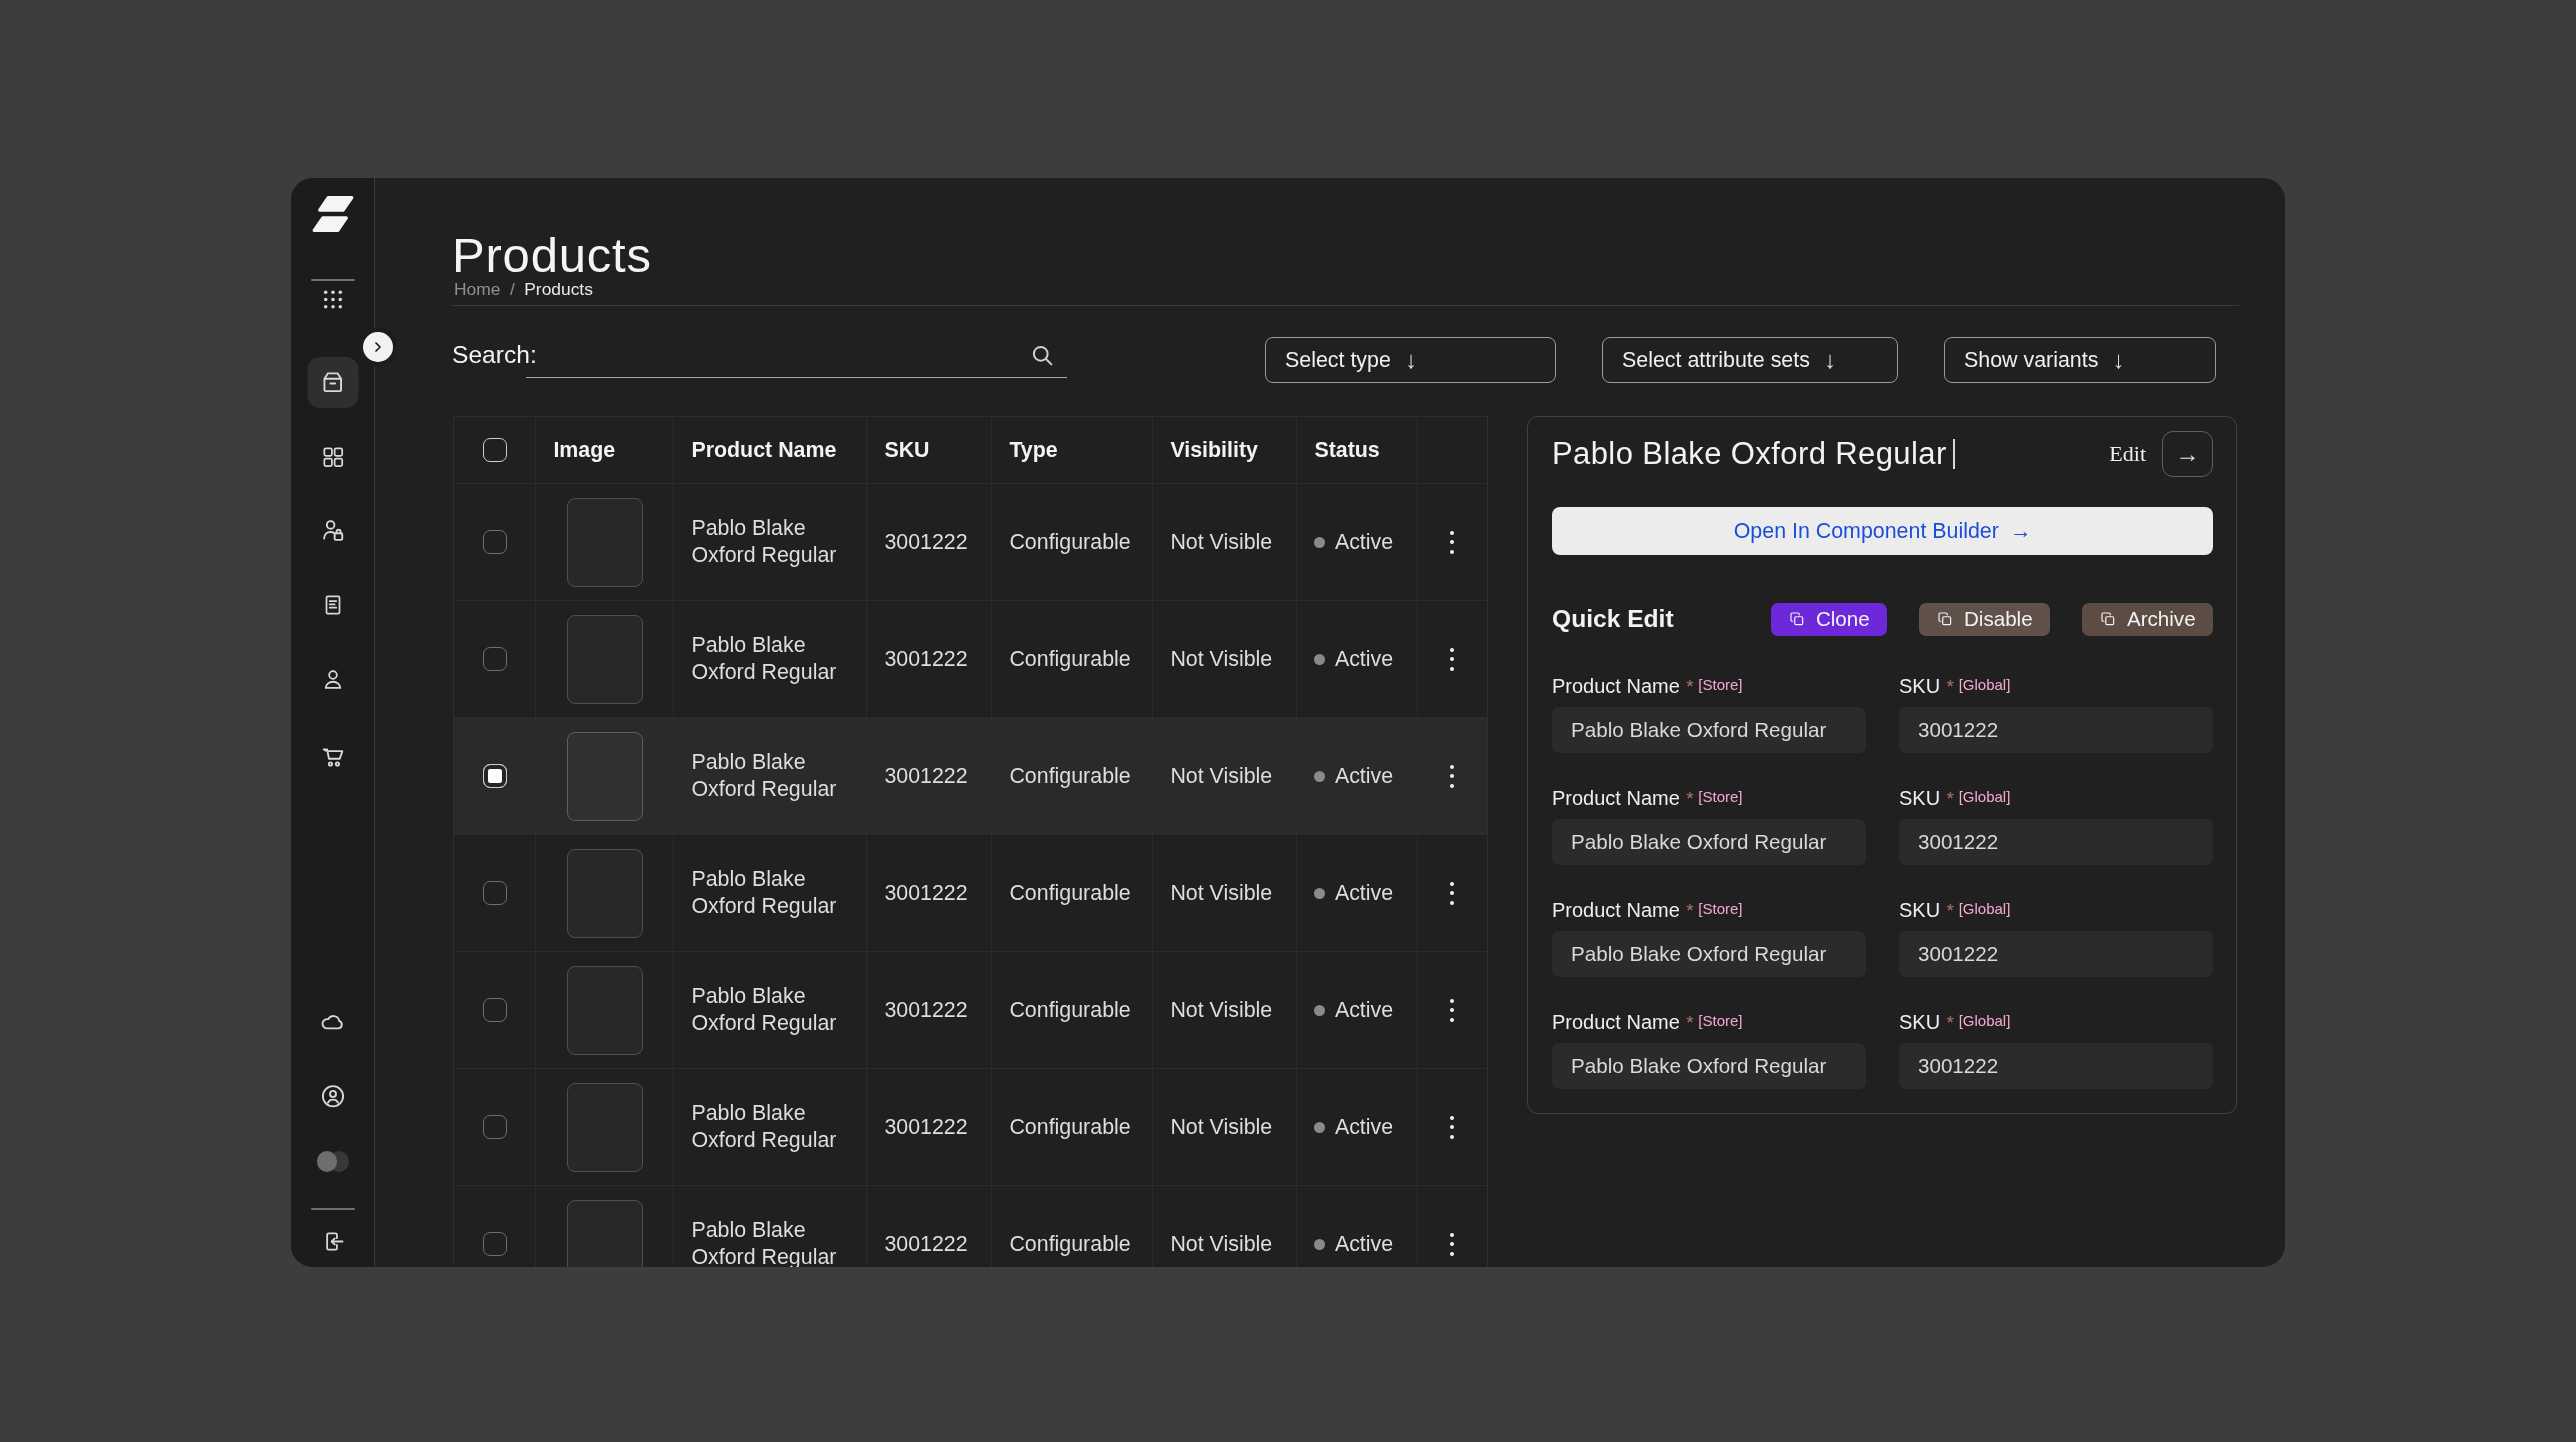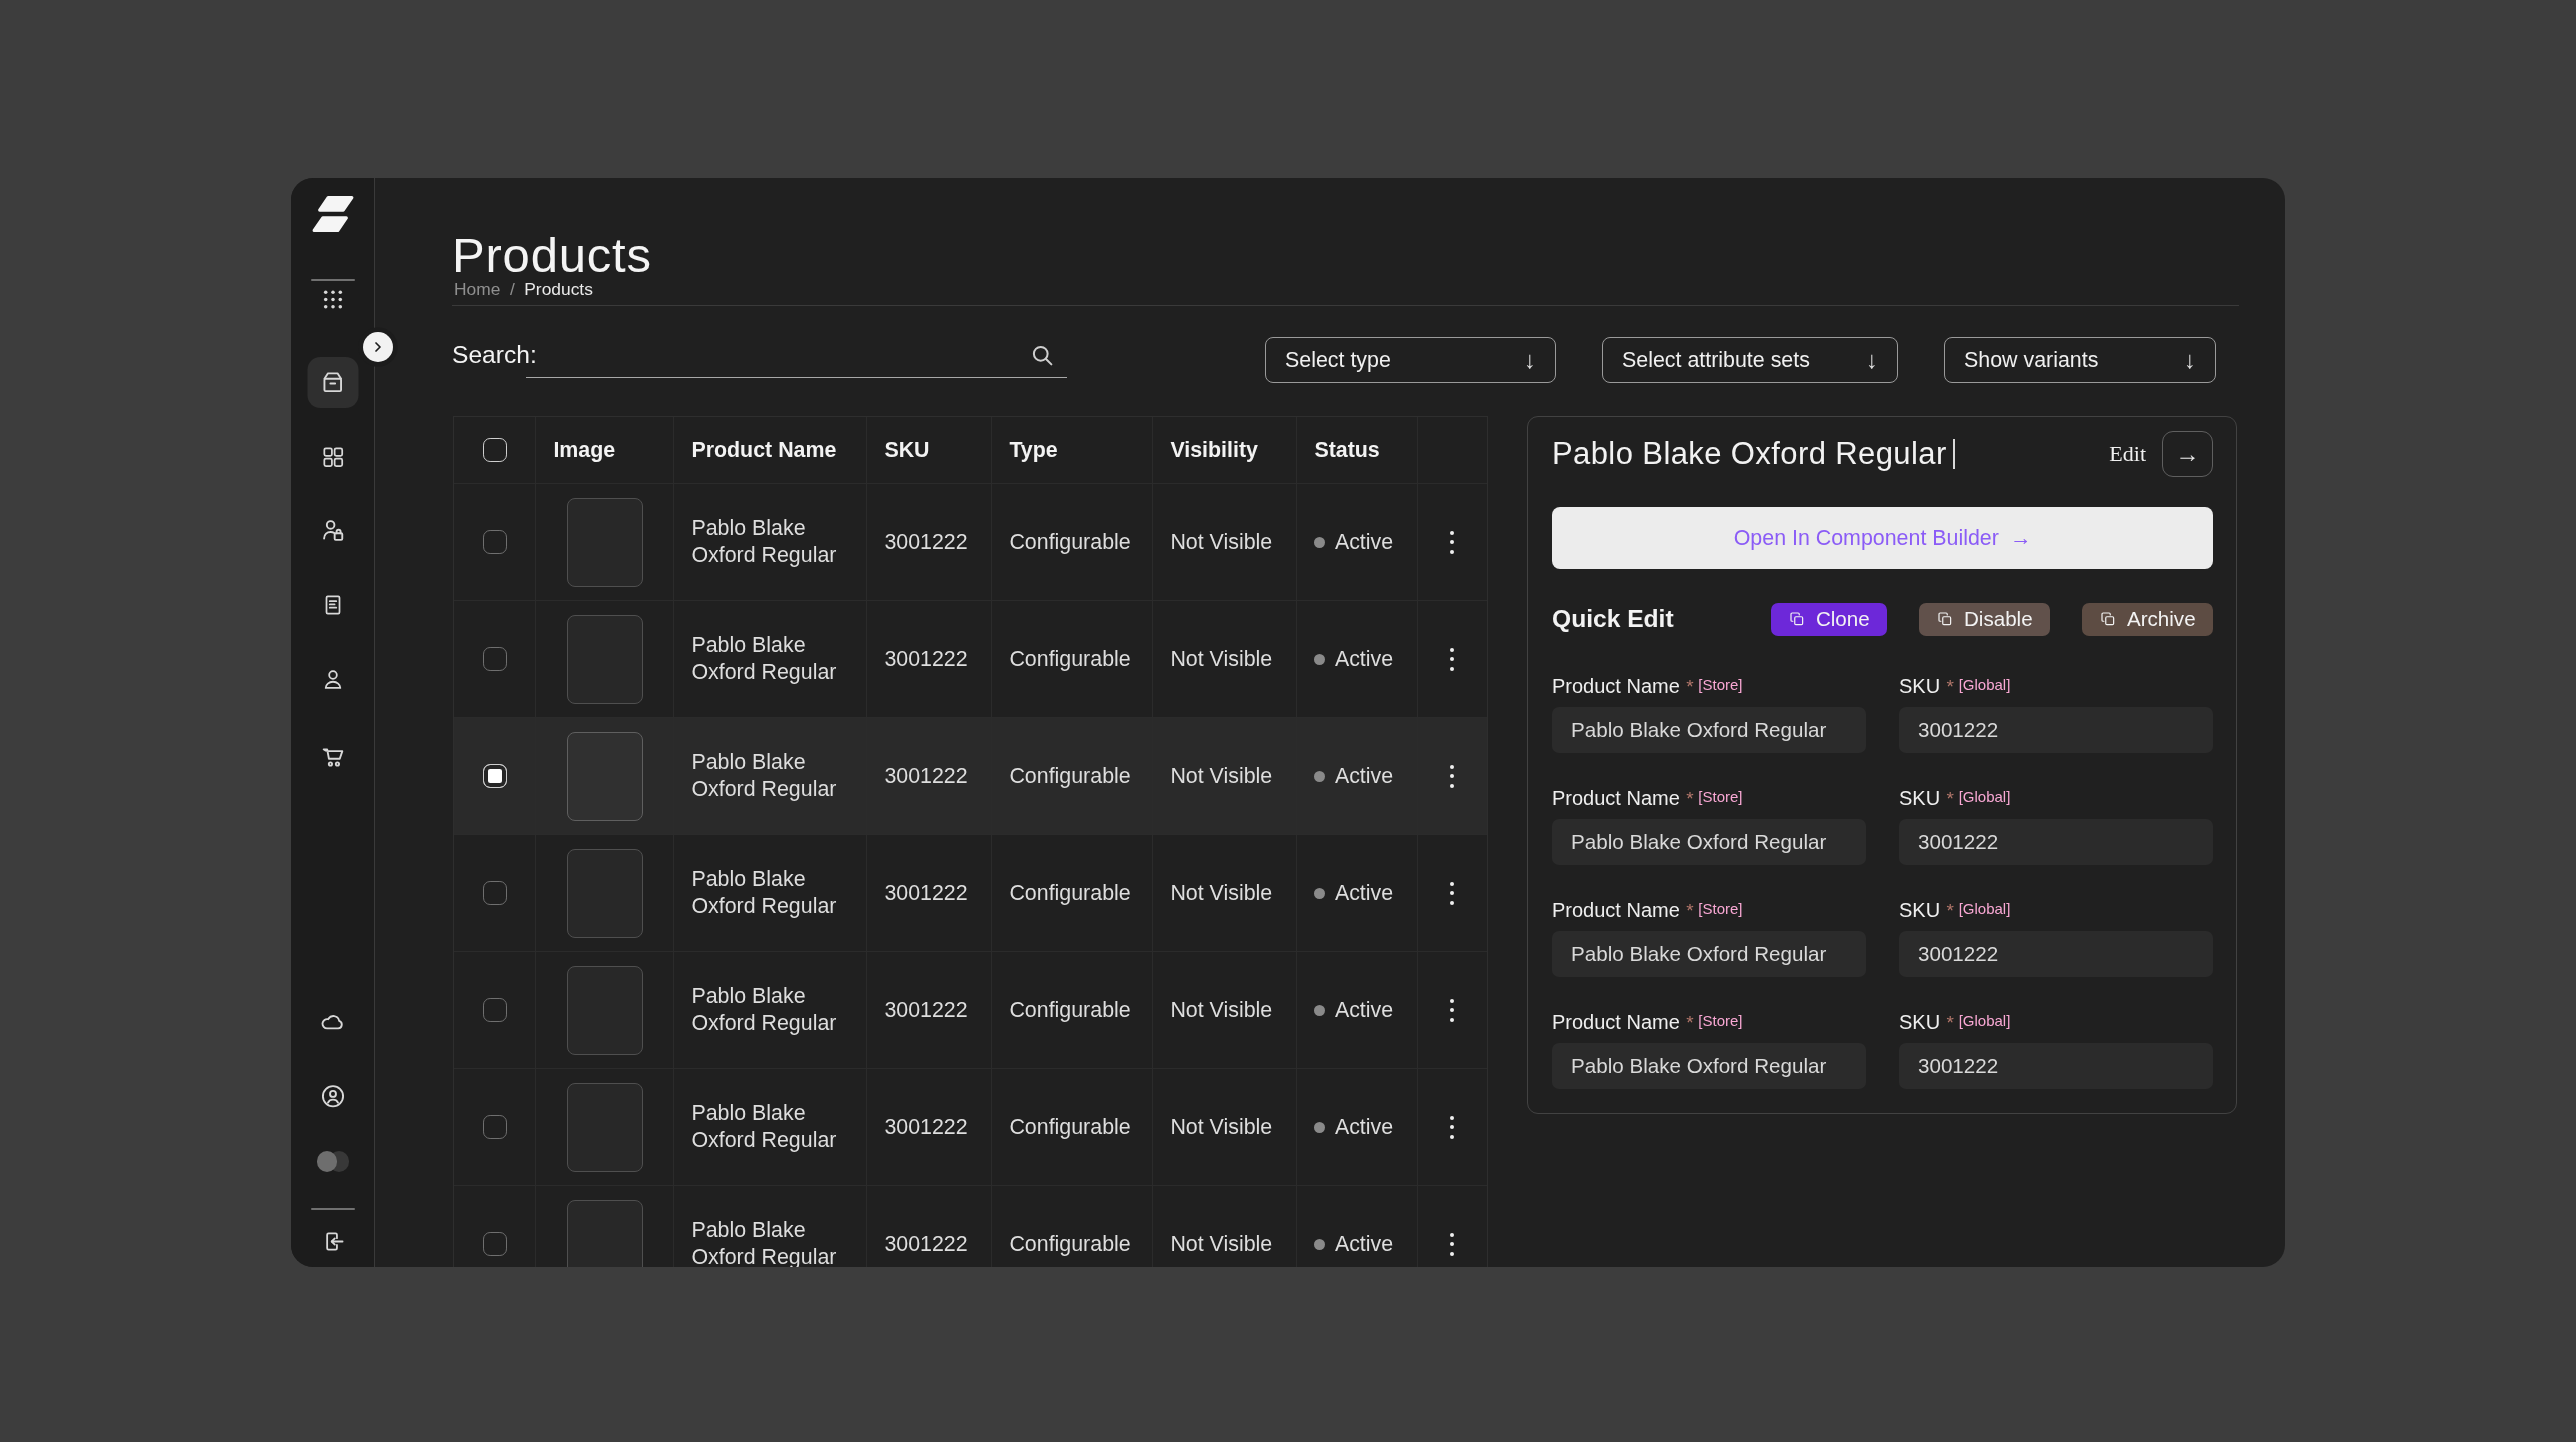--- a/index.html
+++ b/index.html
@@ -40,21 +40,21 @@
   .bc-home{color:#8f8f8f;} .bc-sep{color:#8f8f8f;} .bc-cur{color:#eaeaea;}
   .divider-h{position:absolute;left:161px;right:46px;top:127px;height:0.8px;background:#3a3a3a;}
 
   
   .search-label{position:absolute;left:161px;top:163px;font-size:24.6px;color:#f3f3f3;}
   .search-input{position:absolute;left:235px;top:159px;width:541px;height:41px;
     background:transparent;border:none;border-bottom:1.6px solid #a8a8a8;outline:none;
     color:#eee;font-size:22px;font-family:inherit;padding:0 38px 0 6.3px;}
   .search-icon{position:absolute;left:736px;top:162px;}
   .dropdown{position:absolute;top:159px;height:46px;border:1.2px solid #9a9a9a;
-    border-radius:8px;display:flex;align-items:center;justify-content:space-between;
+    border-radius:8px;display:flex;align-items:center;
     padding:0 19px;font-size:21.4px;color:#f0f0f0;cursor:pointer;background:transparent;}
   .dd-arrow{font-size:24px;color:#dedede;margin-left:14.3px;}
   .dd1{left:974px;width:291px;} .dd2{left:1311px;width:296px;} .dd3{left:1653px;width:272px;}
 
   
   .table{position:absolute;left:162px;top:238px;width:1035px;
     border:0.8px solid #2e2e2e;border-bottom:none;}
   .thead,.trow{display:grid;grid-template-columns:82px 138px 193px 125px 161px 144px 121px 68px;}
   .thead{height:66px;font-size:21.4px;font-weight:700;color:#f3f3f3;}
   .trow{height:117px;font-size:21.4px;color:#dedede;border-top:0.8px solid #2b2b2b;}
@@ -79,22 +79,22 @@
   .panel-head{position:absolute;left:24px;right:23px;top:12.7px;height:49px;
     display:flex;align-items:center;}
   .panel-title{font-size:31px;letter-spacing:0.4px;color:#f2f2f2;}
   .caret{display:inline-block;width:1.6px;height:30px;background:#d9d9d9;margin-left:6.3px;
     vertical-align:-4.8px;}
   .panel-head .spacer{flex:1;}
   .edit-label{font-size:22px;color:#f0f0f0;margin-right:16px;cursor:pointer;font-family:Liberation Serif, serif;}
   .edit-arrow-btn{width:51px;height:46px;border:1.2px solid #5f5f5f;border-radius:11px;
     background:transparent;color:#e8e8e8;font-size:24px;display:flex;align-items:center;
     justify-content:center;cursor:pointer;font-family:inherit;}
-  .open-btn{position:absolute;left:24px;right:23px;top:90px;height:62px;background:#ececec;
-    border:none;border-radius:8px;color:#8b5cf6;font-size:21.4px;display:flex;align-items:center;
+  .open-btn{position:absolute;left:24px;right:23px;top:90px;height:48px;background:#ececec;
+    border:none;border-radius:8px;color:#1d4ed8;font-size:21.4px;display:flex;align-items:center;
     justify-content:center;gap:11px;cursor:pointer;font-family:inherit;}
   .quick-row{position:absolute;left:24px;right:23px;top:184px;height:36px;display:flex;
     align-items:center;}
   .quick-title{font-size:24.6px;font-weight:600;color:#f3f3f3;}
   .quick-row .spacer{flex:1;}
   .act-btns{display:flex;gap:32px;}
   .act-btn{height:33px;border:none;border-radius:7.1px;padding:0 17.4px;font-size:20.6px;
     color:#f3f3f3;display:flex;align-items:center;gap:9.5px;cursor:pointer;font-family:inherit;}
   .act-clone{background:#6d28d9;} .act-disable{background:#61514b;text-align:right;} .act-archive{background:#5d4c43;}
   .fields{position:absolute;left:24px;right:23px;top:258px;}

